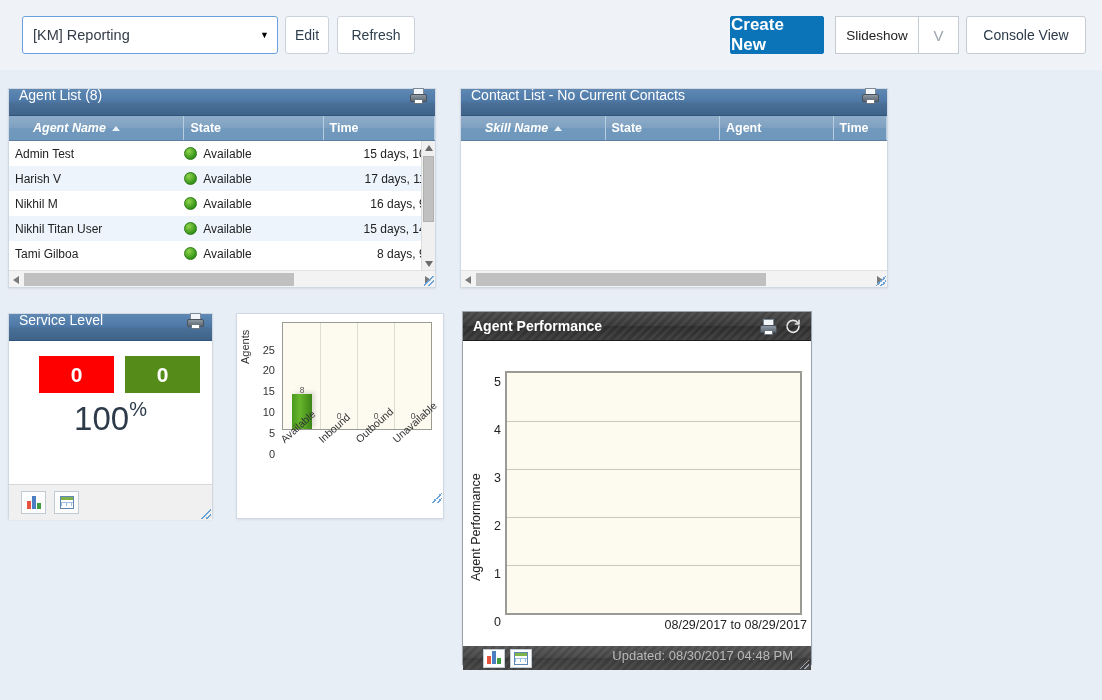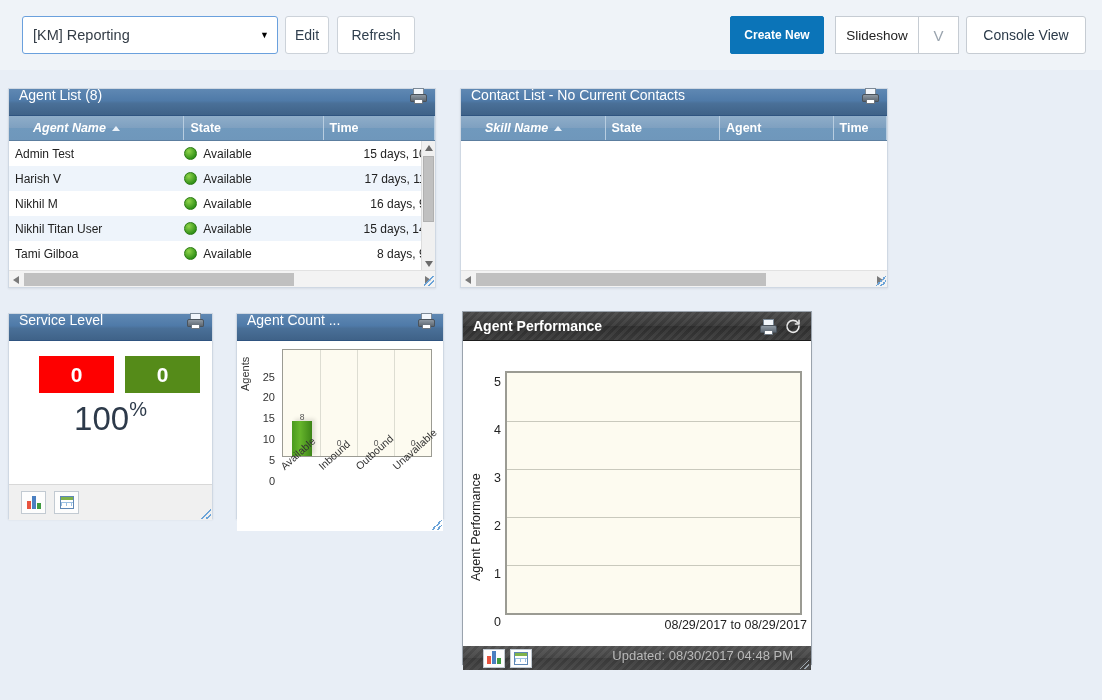--- a/index.html
+++ b/index.html
@@ -47,21 +47,21 @@
   }
   #edit-button { left: 285px; width: 44px; }
   #refresh-button { left: 337px; width: 78px; }
   #create-new-button {
     position: absolute; left: 730px; top: 16px;
     width: 94px; height: 38px;
     background: #0b74b8;
     border: 1px solid #0b74b8;
     border-radius: 2px;
     display: flex; align-items: center; justify-content: center;
-    font-size: 12px; font-weight: bold; color: #fff;
+    font-size: 17px; font-weight: bold; color: #fff;
     cursor: pointer;
   }
   #slideshow-group {
     position: absolute; left: 835px; top: 16px;
     height: 38px; display: flex;
   }
   #slideshow-button {
     width: 84px; background: #fff;
     border: 1px solid #c6ccd3;
     display: flex; align-items: center; justify-content: center;
@@ -511,30 +511,20 @@
     </div>
     <div class="foot-btn">
       <span class="table-ico"></span>
     </div>
     <div class="resize-grip"></div>
   </div>
 </div>
 
 <div class="panel" id="agent-count-panel" style="left:236px; top:313px; width:208px; height:206px;">
 
-  <div class="panel-header">
-    <span class="panel-title">Agent Count ...</span>
-    <span class="hdr-icons">
-      <span class="printer-ico">
-        <span class="paper"></span>
-          <span class="body"></span>
-          <span class="out"></span>
-      </span>
-    </span>
-  </div>
 
   <div class="chart-area">
     <div id="ac-ylabel">Agents</div>
 
     <div class="ac-ytick" style="left:12px; top:30px;">25</div>
     <div class="ac-ytick" style="left:12px; top:50px;">20</div>
     <div class="ac-ytick" style="left:12px; top:71px;">15</div>
     <div class="ac-ytick" style="left:12px; top:92px;">10</div>
     <div class="ac-ytick" style="left:12px; top:113px;">5</div>
     <div class="ac-ytick" style="left:12px; top:134px;">0</div>

